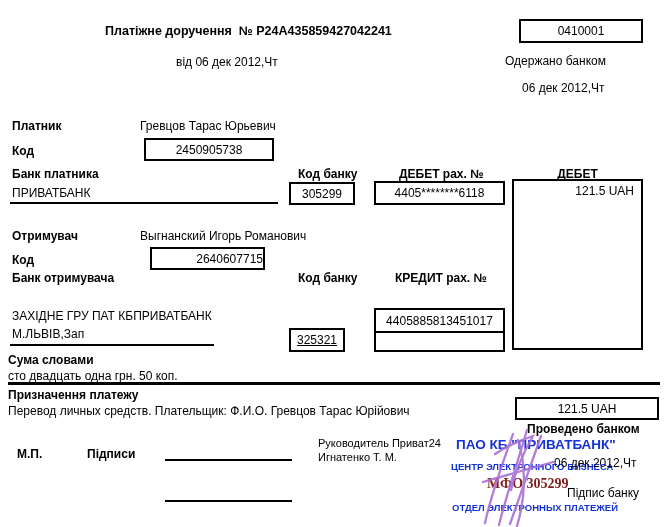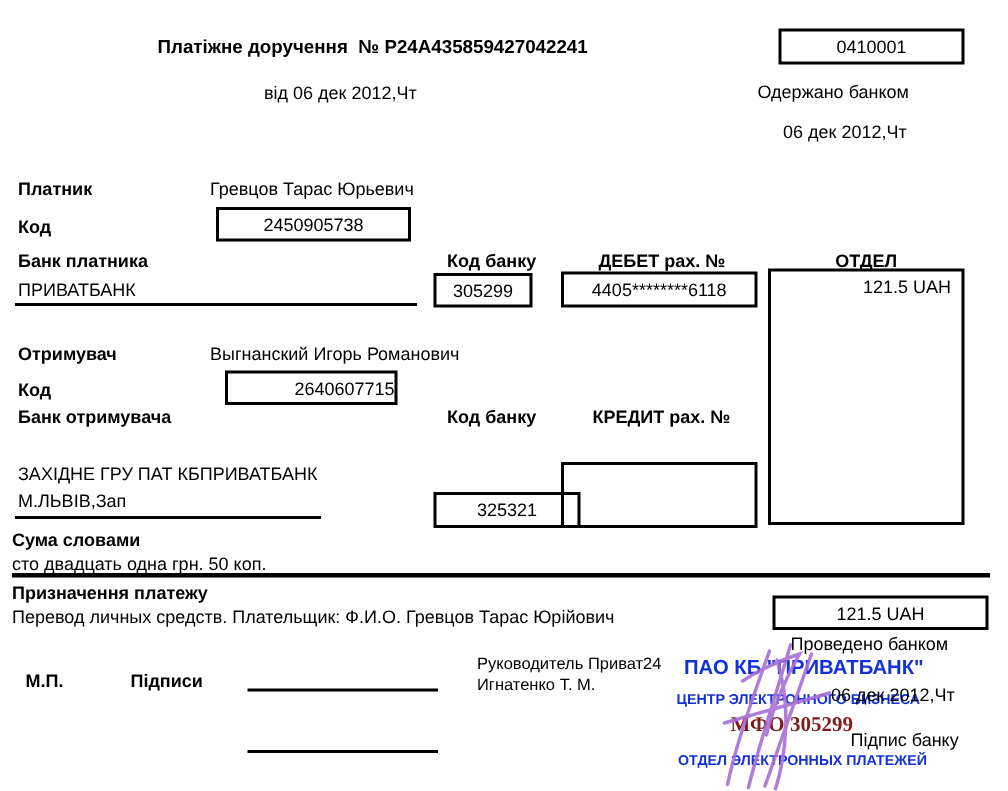--- a/index.html
+++ b/index.html
@@ -32,21 +32,21 @@
 <div class="abs b" style="left:12px;top:119px;">Платник</div>
 <div class="abs" style="left:140px;top:119px;">Гревцов Тарас Юрьевич</div>
 <div class="abs b" style="left:12px;top:144px;">Код</div>
 <div class="box" style="left:144px;top:138px;width:130px;height:23px;">
     <span>2450905738</span>
   </div>
 
 <div class="abs b" style="left:12px;top:167px;">Банк платника</div>
 <div class="abs b" style="left:298px;top:167px;">Код банку</div>
 <div class="abs b" style="left:399px;top:167px;">ДЕБЕТ рах. №</div>
-<div class="abs b" style="left:512px;top:167px;width:131px;text-align:center;">ОТДЕЛ</div>
+<div class="abs b" style="left:512px;top:167px;width:131px;text-align:center;">ДЕБЕТ</div>
 
 <div class="abs" style="left:12px;top:186px;">ПРИВАТБАНК</div>
 <div class="hr" style="left:10px;top:202px;width:268px;"></div>
 <div class="box" style="left:289px;top:182px;width:66px;height:23px;">
     <span>305299</span>
   </div>
 <div class="box" style="left:374px;top:181px;width:131px;height:24px;">
     <span>4405********6118</span>
   </div>
 <div class="box" style="left:512px;top:179px;width:131px;height:171px;align-items:flex-start;justify-content:flex-end;padding:3px 7px;">
@@ -60,38 +60,41 @@
     <span>2640607715</span>
   </div>
 
 <div class="abs b" style="left:12px;top:271px;">Банк отримувача</div>
 <div class="abs b" style="left:298px;top:271px;">Код банку</div>
 <div class="abs b" style="left:395px;top:271px;">КРЕДИТ рах. №</div>
 
 <div class="abs" style="left:12px;top:309px;">ЗАХІДНЕ ГРУ ПАТ КБПРИВАТБАНК</div>
 <div class="abs" style="left:12px;top:327px;">М.ЛЬВІВ,Зап</div>
 <div class="hr" style="left:10px;top:344px;width:204px;"></div>
-<div class="box" style="left:289px;top:328px;width:98px;height:24px;">
+<div class="box" style="left:289px;top:328px;width:56px;height:24px;text-decoration:underline;">
     <span>325321</span>
   </div>
 
 <div class="box" style="left:374px;top:308px;width:131px;height:44px;flex-direction:column;align-items:stretch;justify-content:flex-start;padding:0;">
+  <div style="height:21px;border-bottom:2px solid #000;display:flex;align-items:center;justify-content:center;">
+      <span>4405885813451017</span>
+    </div>
   <div style="flex:1;"></div>
 </div>
 
 <div class="abs b" style="left:8px;top:353px;text-align:right;">Сума словами</div>
 <div class="abs" style="left:8px;top:369px;">сто двадцать одна грн. 50 коп.</div>
 <div class="hr" style="left:8px;top:382px;width:652px;height:3px;"></div>
 
 <div class="abs b" style="left:8px;top:388px;">Призначення платежу</div>
 <div class="abs" style="left:8px;top:404px;">Перевод личных средств. Плательщик: Ф.И.О. Гревцов Тарас Юрійович</div>
 <div class="box" style="left:515px;top:397px;width:144px;height:23px;">
     <span>121.5 UAH</span>
   </div>
-<div class="abs" style="left:527px;top:422px;">Проведено банком</div>
+<div class="abs" style="left:527px;top:422px;font-weight:bold;">Проведено банком</div>
 
 <div class="abs b" style="left:17px;top:447px;">М.П.</div>
 <div class="abs b" style="left:87px;top:447px;">Підписи</div>
 <div class="hr" style="left:165px;top:459px;width:127px;"></div>
 <div class="hr" style="left:165px;top:500px;width:127px;"></div>
 <div class="abs" style="left:318px;top:437px;font-size:11px;">Руководитель Приват24</div>
 <div class="abs" style="left:318px;top:451px;font-size:11px;">Игнатенко Т. М.</div>
 
 <div class="stamp" style="left: 456px; top: 437px; font-size: 13.5px; color: rgb(18, 49, 214);">ПАО КБ "ПРИВАТБАНК"</div>
 <div class="stamp" style="left: 451px; top: 461px; font-size: 9.5px; color: rgb(18, 49, 214);">ЦЕНТР ЭЛЕКТРОННОГО БИЗНЕСА</div>

